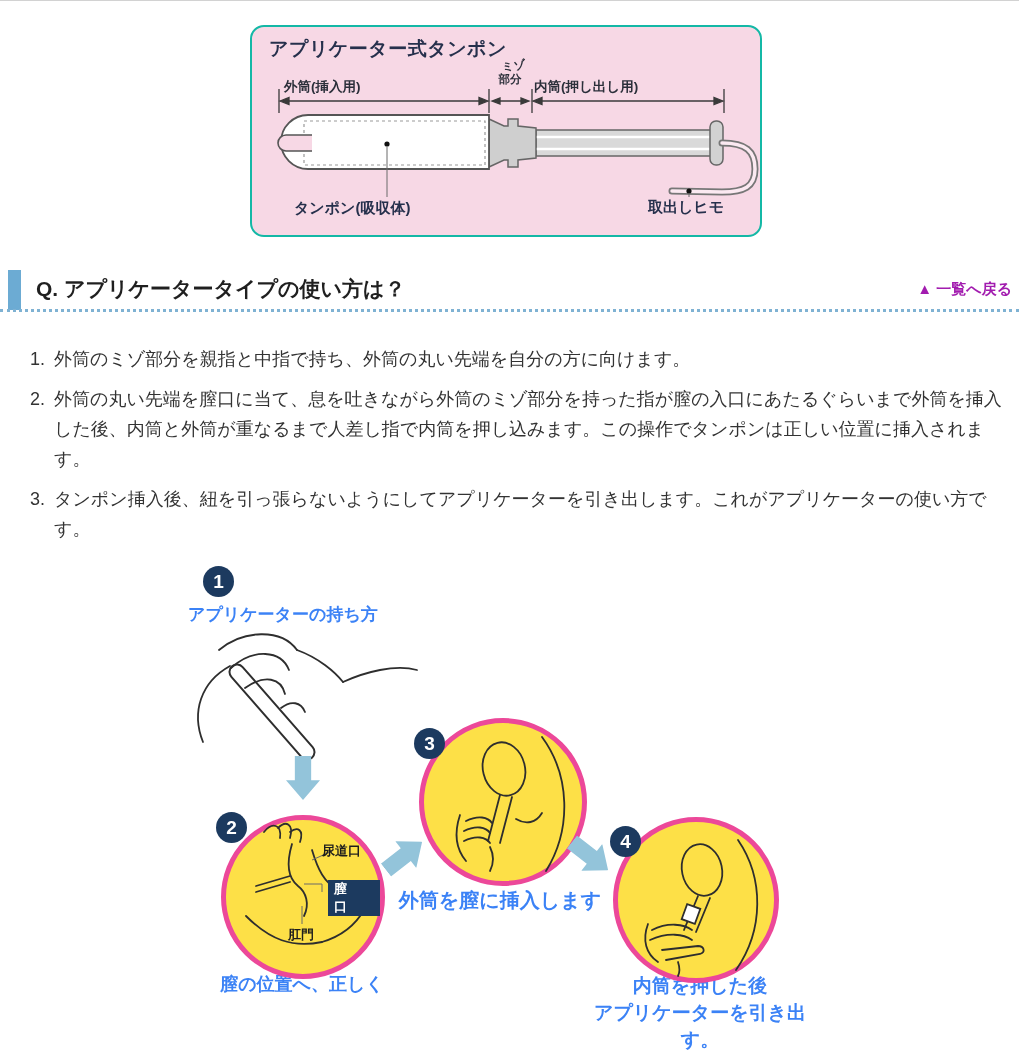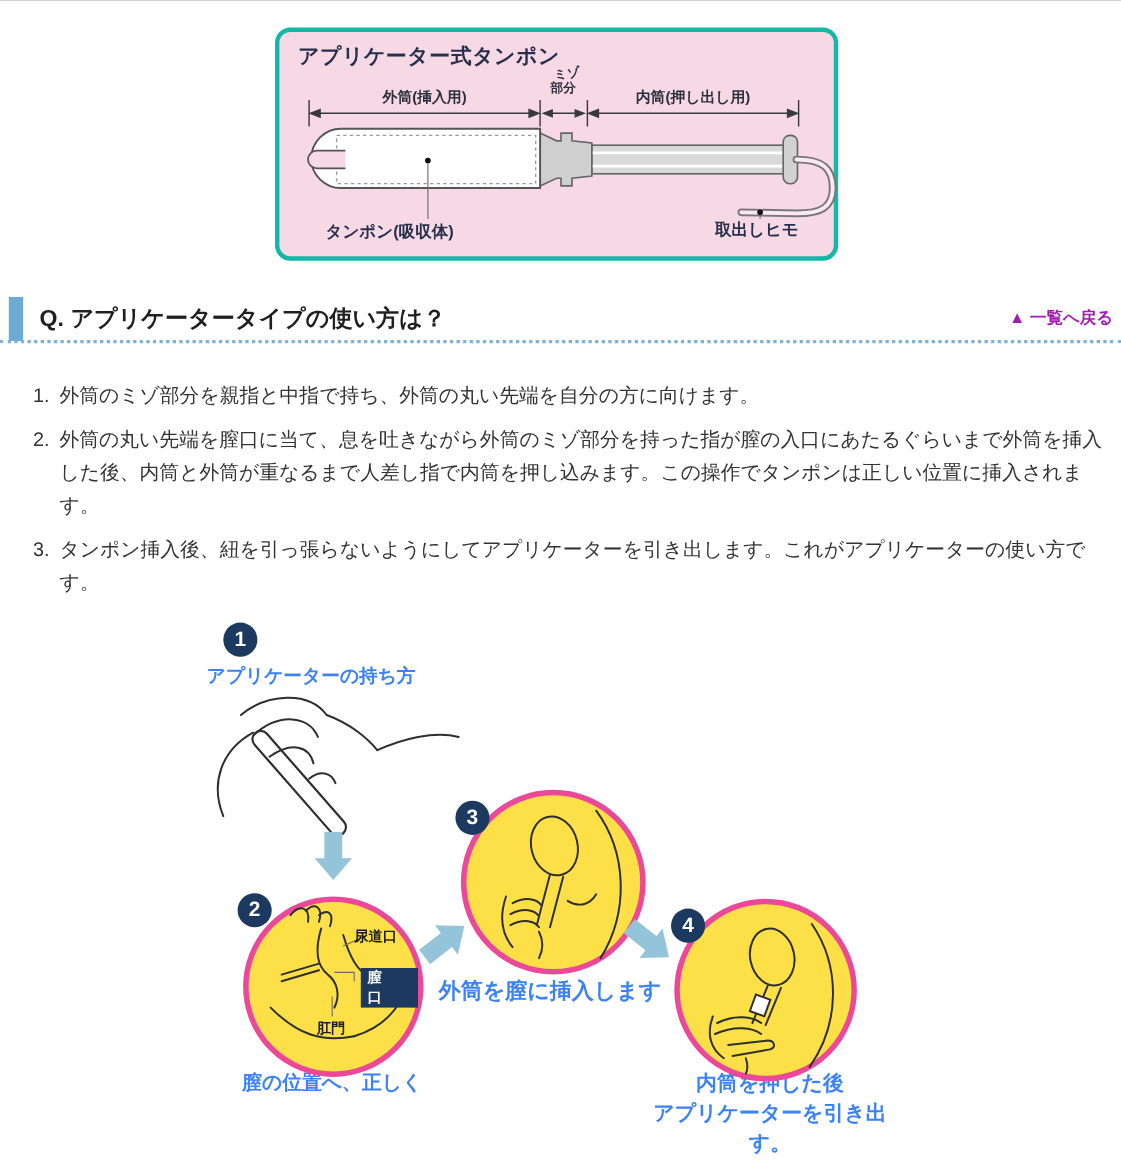--- a/index.html
+++ b/index.html
@@ -6,25 +6,25 @@
   html,body { width:1019px; height:1061px; background:#ffffff; overflow:hidden;
     font-family:"Liberation Sans","DejaVu Sans",sans-serif; }
   .abs { position:absolute; }
 
   
   .top-hairline { position:absolute; left:0; top:8; width:1019px; height:0;
     border-top:1px solid #d2d2d2; }
 
   
   .diagram-box { position:absolute; left:250px; top:25px; width:512px; height:212px;
-    background:#f7d8e5; border:4px solid #14b8a6; border-radius:14px; }
+    background:#f7d8e5; border:2px solid #14b8a6; border-radius:14px; }
   .diagram-title { position:absolute; left:17px; top:9px; font-size:19px; font-weight:bold;
     color:#26304c; letter-spacing:0.5px; }
   .dim-label { position:absolute; font-size:13.5px; font-weight:bold; color:#2b2f3a;
-    text-align:center; }
+    text-align:left; }
   .mizo { position:absolute; left:232px; top:33px; width:52px; text-align:center;
     font-size:11.5px; font-weight:bold; color:#2b2f3a; line-height:13px; }
   .mizo .m1 { display:inline-block; transform:rotate(-8deg) translateX(4px); }
   .part-label { position:absolute; font-size:15px; font-weight:bold; color:#26304c; }
 
   
   .accent-bar { position:absolute; left:8px; top:270px; width:13px; height:40px; background:#6cabd3; }
   .qa-title { position:absolute; left:36px; top:275px; font-size:21px; font-weight:bold; color:#1f1f1f; }
   .back-link { position:absolute; right:7px; top:280px; font-size:15px; font-weight:bold;
     color:#a21caf; cursor:pointer; }

